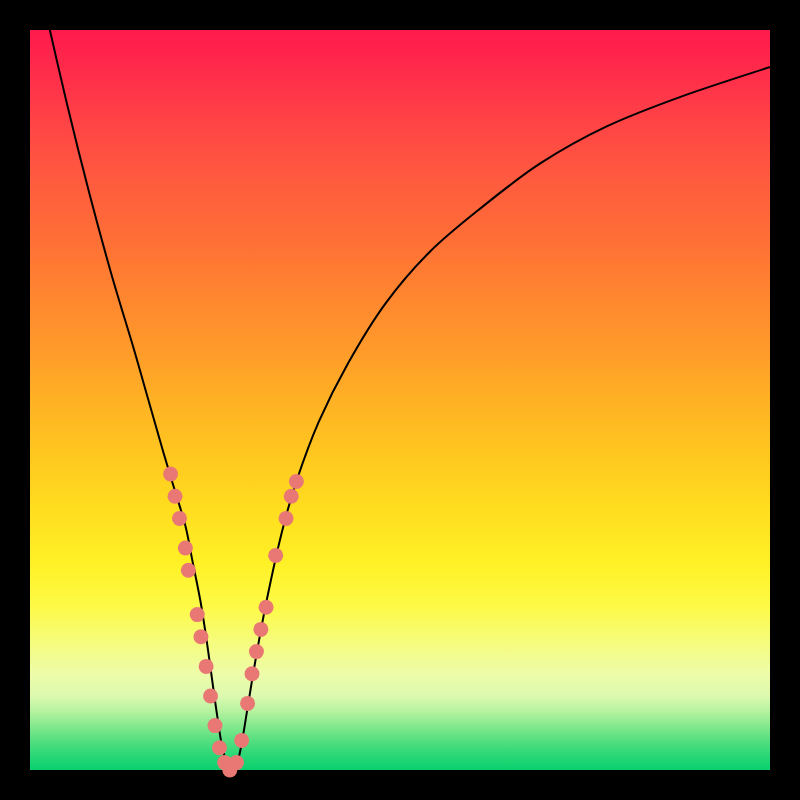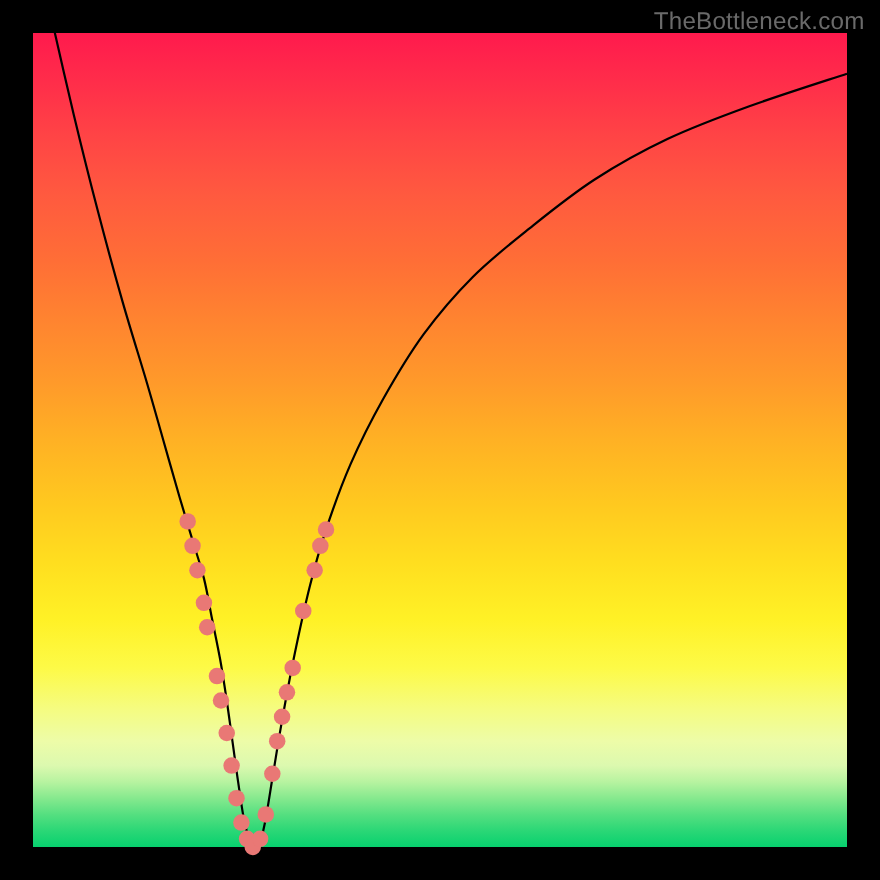--- a/index.html
+++ b/index.html
@@ -104,14 +104,13 @@
           <circle cx="226.44" cy="621.60" r="7.5" class="marker" fill="#e97875"></circle>
           <circle cx="230.88" cy="599.40" r="7.5" class="marker" fill="#e97875"></circle>
           <circle cx="236.06" cy="577.20" r="7.5" class="marker" fill="#e97875"></circle>
           <circle cx="245.68" cy="525.40" r="7.5" class="marker" fill="#e97875"></circle>
           <circle cx="256.04" cy="488.40" r="7.5" class="marker" fill="#e97875"></circle>
           <circle cx="261.22" cy="466.20" r="7.5" class="marker" fill="#e97875"></circle>
           <circle cx="266.40" cy="451.40" r="7.5" class="marker" fill="#e97875"></circle>
         </g>
     </svg>
   </div>
-  <div class="watermark">TheBottleneck.com</div>
 </div>
 
 </body></html>

